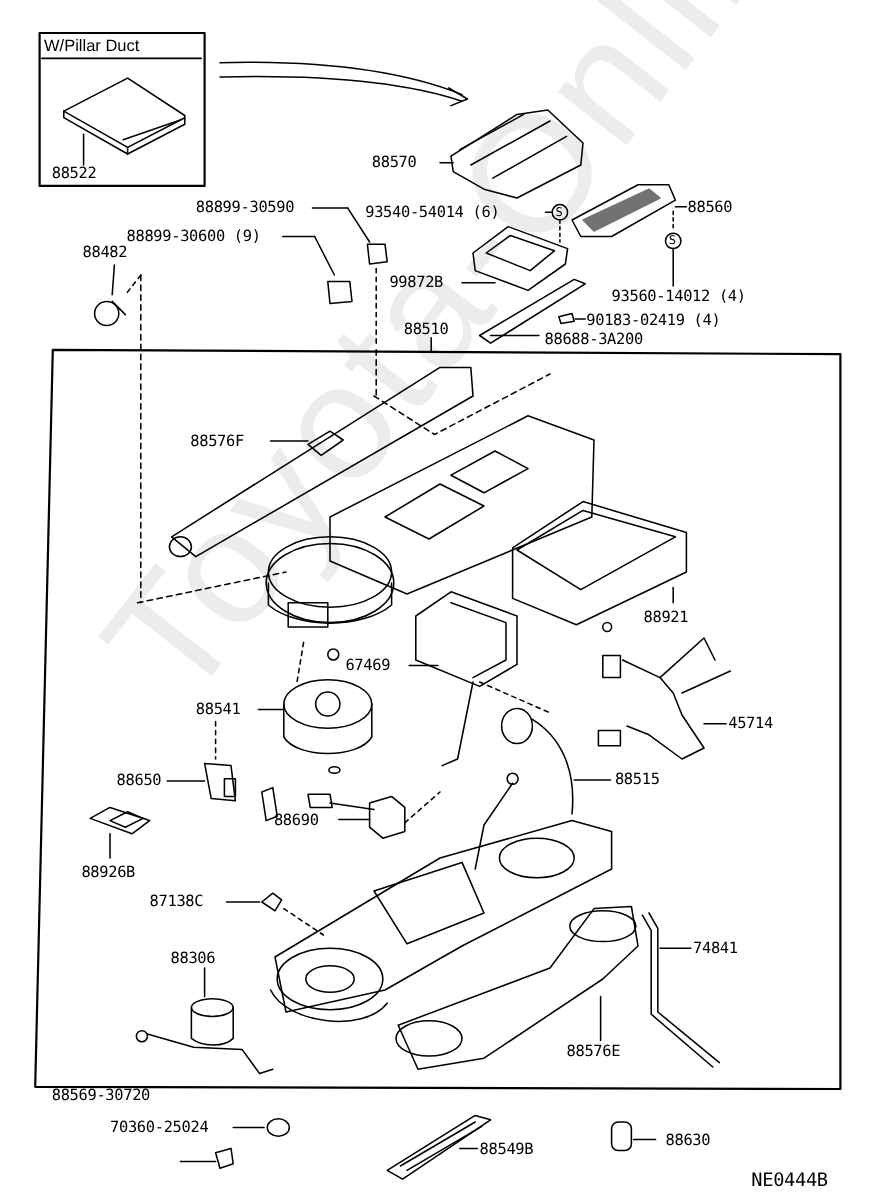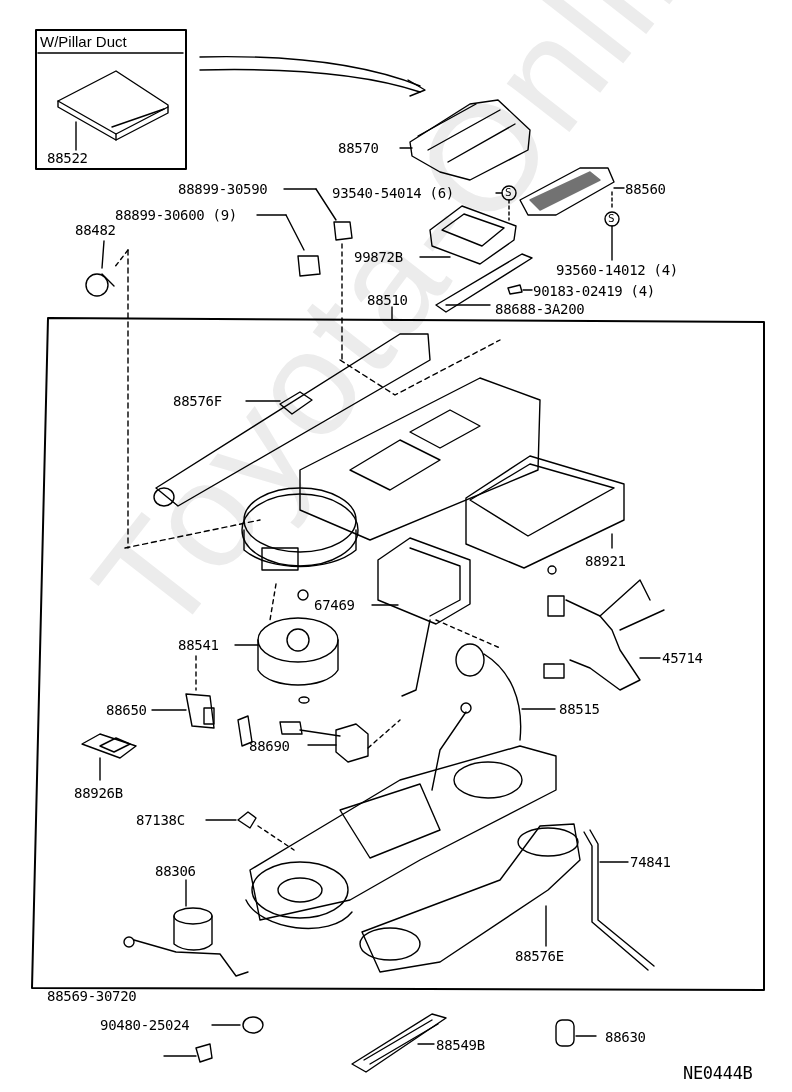--- a/index.html
+++ b/index.html
@@ -254,20 +254,20 @@
 <div class="lbl" style="left:178px;top:637px">88541</div>
 <div class="lbl" style="left:662px;top:650px">45714</div>
 <div class="lbl" style="left:106px;top:702px">88650</div>
 <div class="lbl" style="left:559px;top:701px">88515</div>
 <div class="lbl" style="left:249px;top:738px">88690</div>
 <div class="lbl" style="left:74px;top:785px">88926B</div>
 <div class="lbl" style="left:136px;top:812px">87138C</div>
 <div class="lbl" style="left:630px;top:854px">74841</div>
 <div class="lbl" style="left:155px;top:863px">88306</div>
 <div class="lbl" style="left:515px;top:948px">88576E</div>
-<div class="lbl" style="left:100px;top:1017px">90480-25024</div>
+<div class="lbl" style="left:100px;top:1017px">70360-25024</div>
 <div class="lbl" style="left:605px;top:1029px">88630</div>
 <div class="lbl" style="left:436px;top:1037px">88549B</div>
 <div class="lbl" style="left:47px;top:988px">88569-30720</div>
 <div class="lbl" style="left:683px;top:1065px;font-size:17px">NE0444B</div>
 
 <div class="lbl" style="left:505px;top:185px;font-size:11px">S</div>
 <div class="lbl" style="left:608px;top:211px;font-size:11px">S</div>
 
 </body></html>

